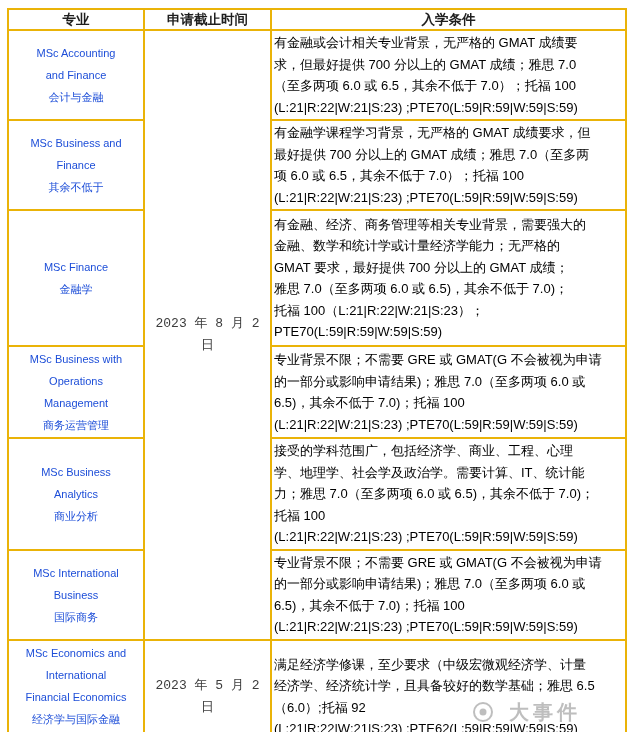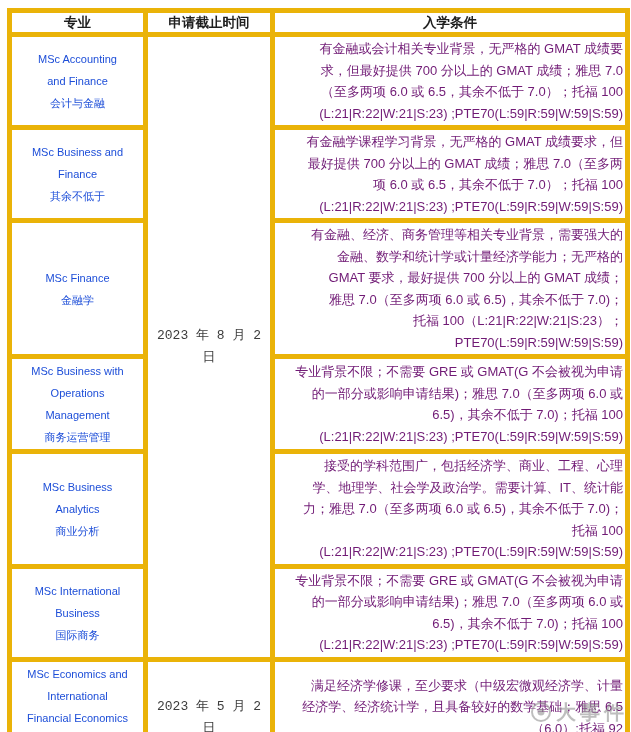--- a/index.html
+++ b/index.html
@@ -22,21 +22,21 @@
     left: 7px;
     top: 8px;
     width: 618px;
     border-collapse: collapse;
     table-layout: fixed;
   }
   table.adm col.c-prog { width: 136px; }
   table.adm col.c-date { width: 127px; }
   table.adm col.c-req  { width: 355px; }
   table.adm th, table.adm td {
-    border: 5px solid #eab308;
+    border: 2px solid #eab308;
     vertical-align: middle;
     text-align: center;
     padding: 1px 2px;
     box-sizing: border-box;
     overflow: hidden;
   }
   table.adm th {
     font-size: 13.5px;
     font-weight: bold;
     color: #1f1f1f;
@@ -57,33 +57,33 @@
     white-space: pre-line;
   }
   .deadline {
     font-size: 13px;
     color: #3c3c3c;
     line-height: 22px;
     font-family: Liberation Mono, monospace;
   }
   .req {
     font-size: 13px;
-    color: #701a75;
+    color: #000000;
     line-height: 21.5px;
     white-space: pre-line;
-    text-align: right;
+    text-align: left;
   }
   .watermark {
     position: absolute;
-    left: 530px;
+    left: 472px;
     top: 697px;
     height: 30px;
     display: flex;
     align-items: center;
-    gap: 4px;
+    gap: 15px;
     opacity: 0.55;
     pointer-events: none;
   }
   .wm-icon {
     width: 22px;
     height: 22px;
     display: inline-block;
   }
   .wm-text {
     font-size: 20px;

